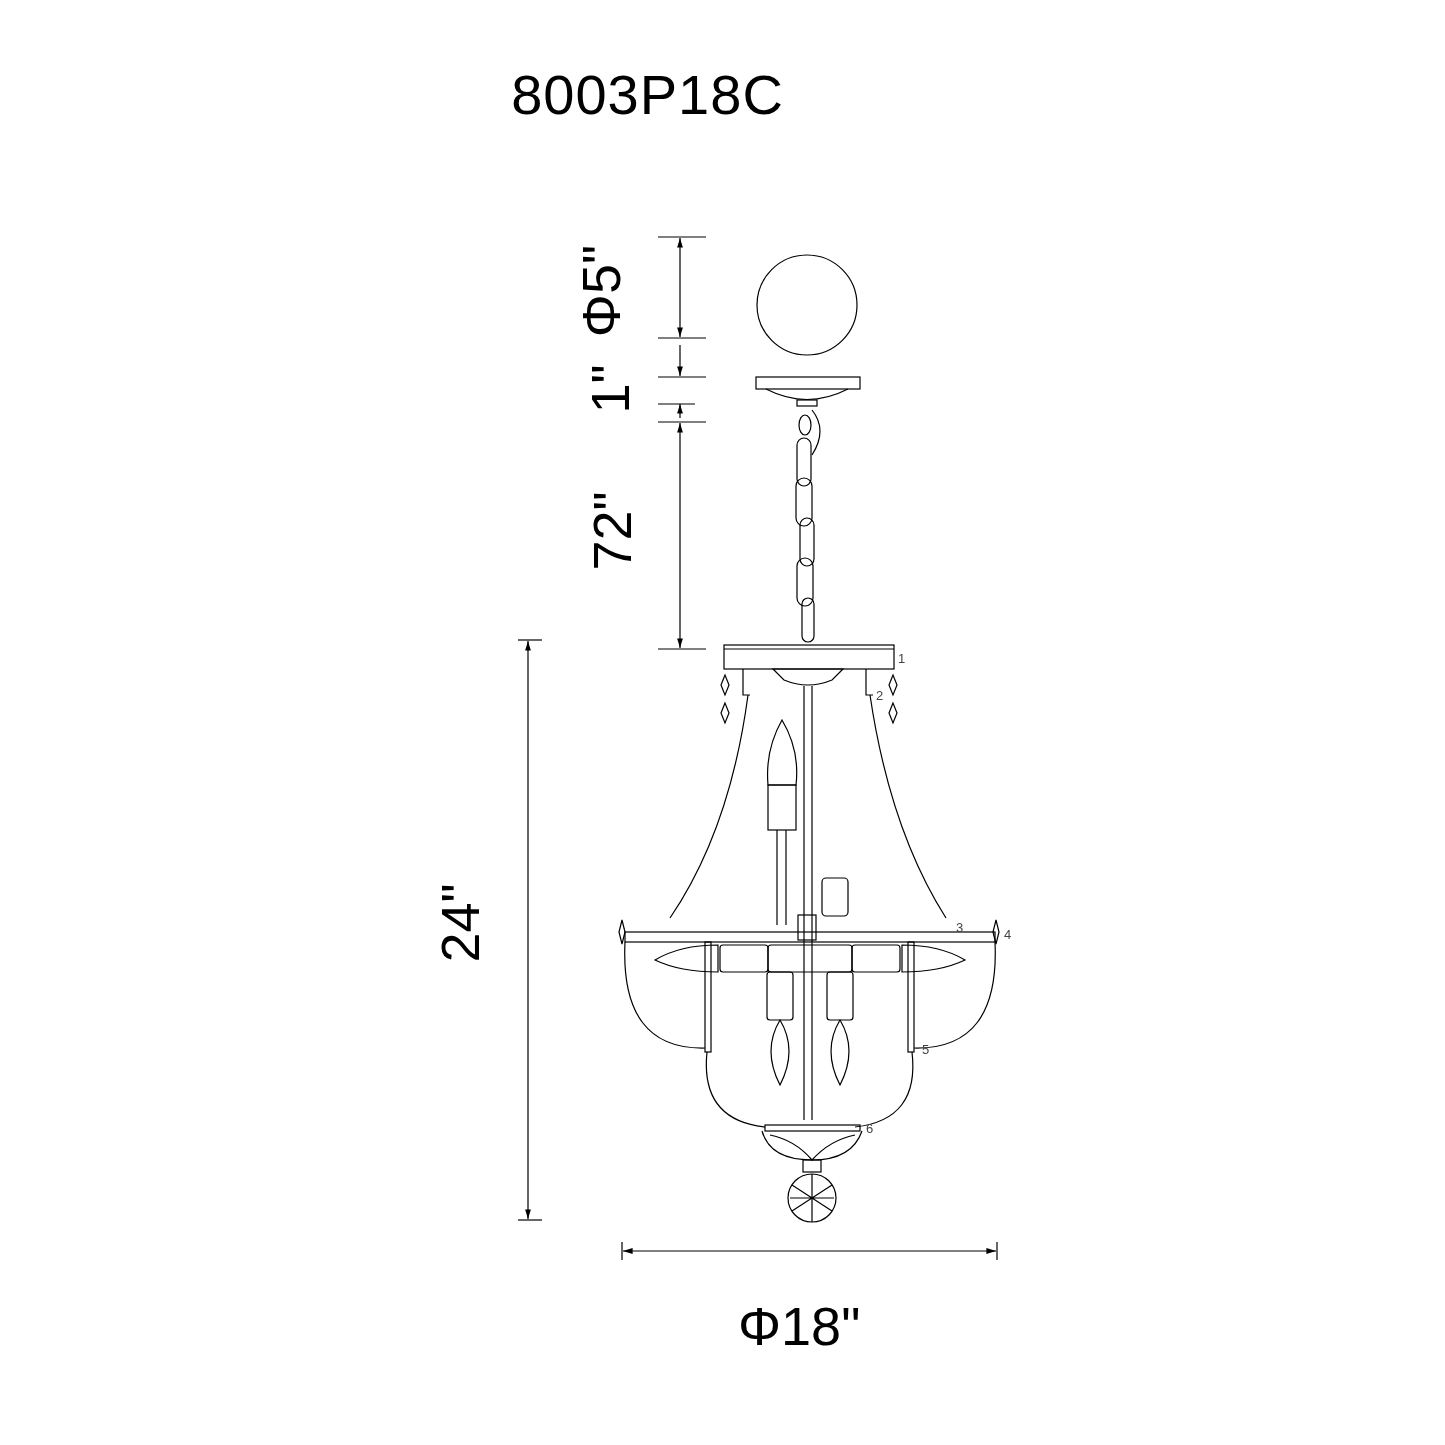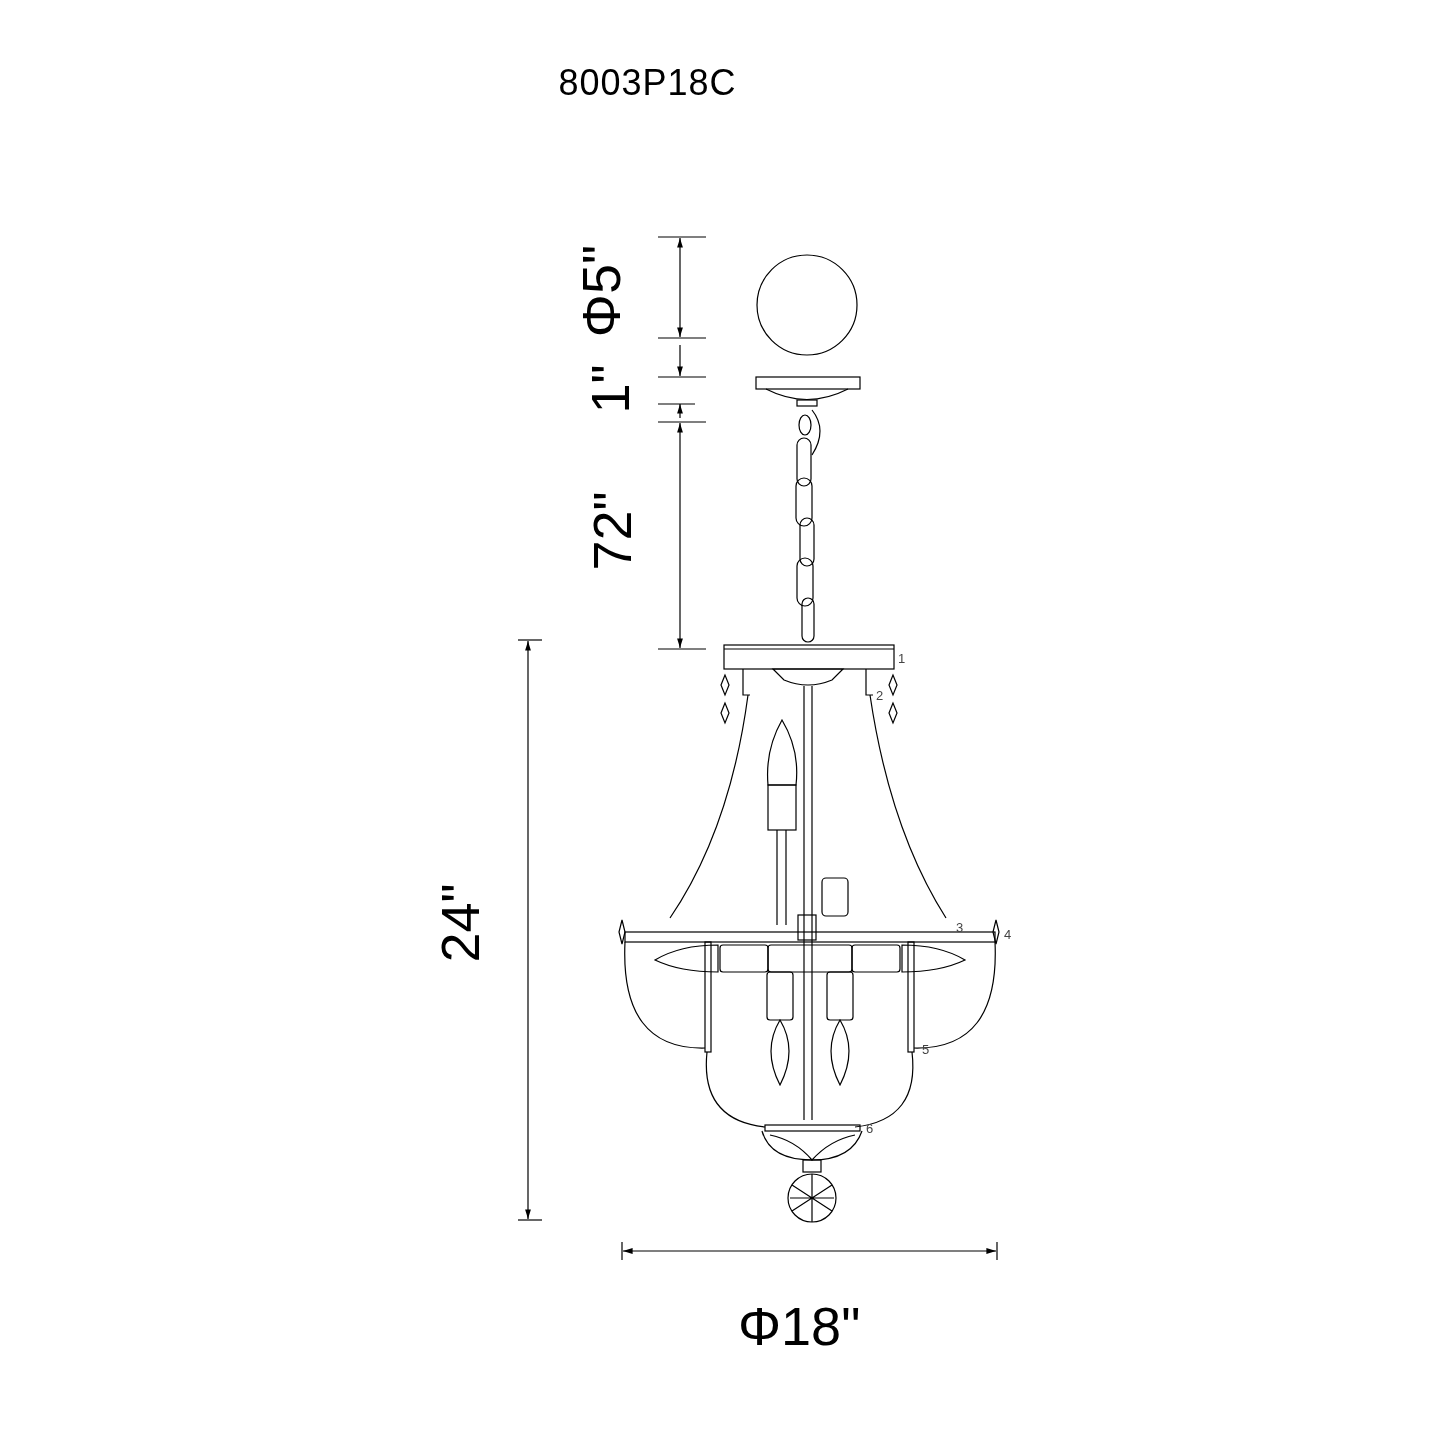--- a/index.html
+++ b/index.html
@@ -1,17 +1,17 @@
 <!DOCTYPE html>
 <html><head>
 <meta charset="utf-8">
 <style>
   html,body{margin:0;padding:0;background:#ffffff;}
   body{width:1445px;height:1445px;position:relative;overflow:hidden;font-family:"Liberation Sans",sans-serif;color:#000;}
-  .title{position:absolute;left:0;width:1445px;top:62px;text-align:center;font-size:36px;letter-spacing:1px;padding-right:150px;box-sizing:border-box;}
+  .title{position:absolute;left:0;width:1445px;top:62px;text-align:center;font-size:56px;letter-spacing:1px;padding-right:150px;box-sizing:border-box;}
   .vlabel{position:absolute;font-size:54px;transform:rotate(-90deg);transform-origin:center center;white-space:nowrap;}
   .hlabel{position:absolute;font-size:54px;white-space:nowrap;}
   svg{position:absolute;left:0;top:0;}
   .callout{font-family:"Liberation Sans",sans-serif;font-size:13px;fill:#444;}
 </style>
 </head>
 <body>
 
 <div class="title">8003P18C</div>
 

